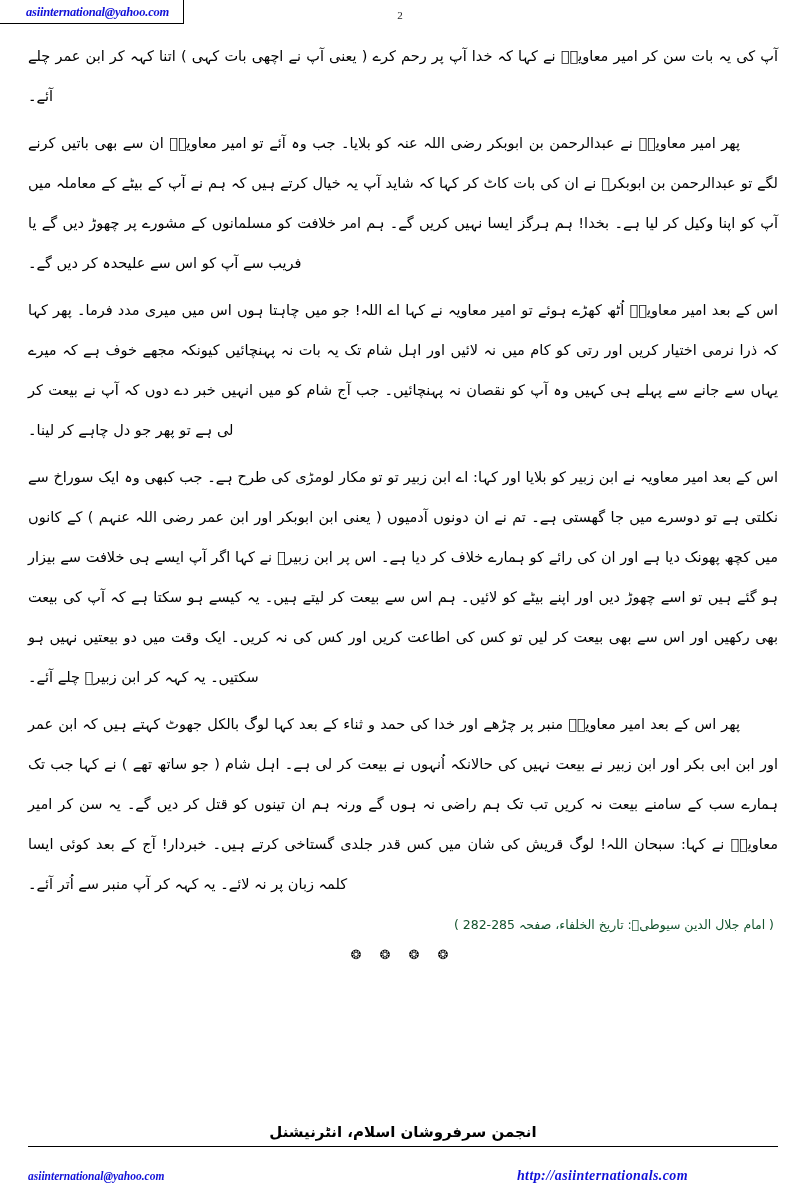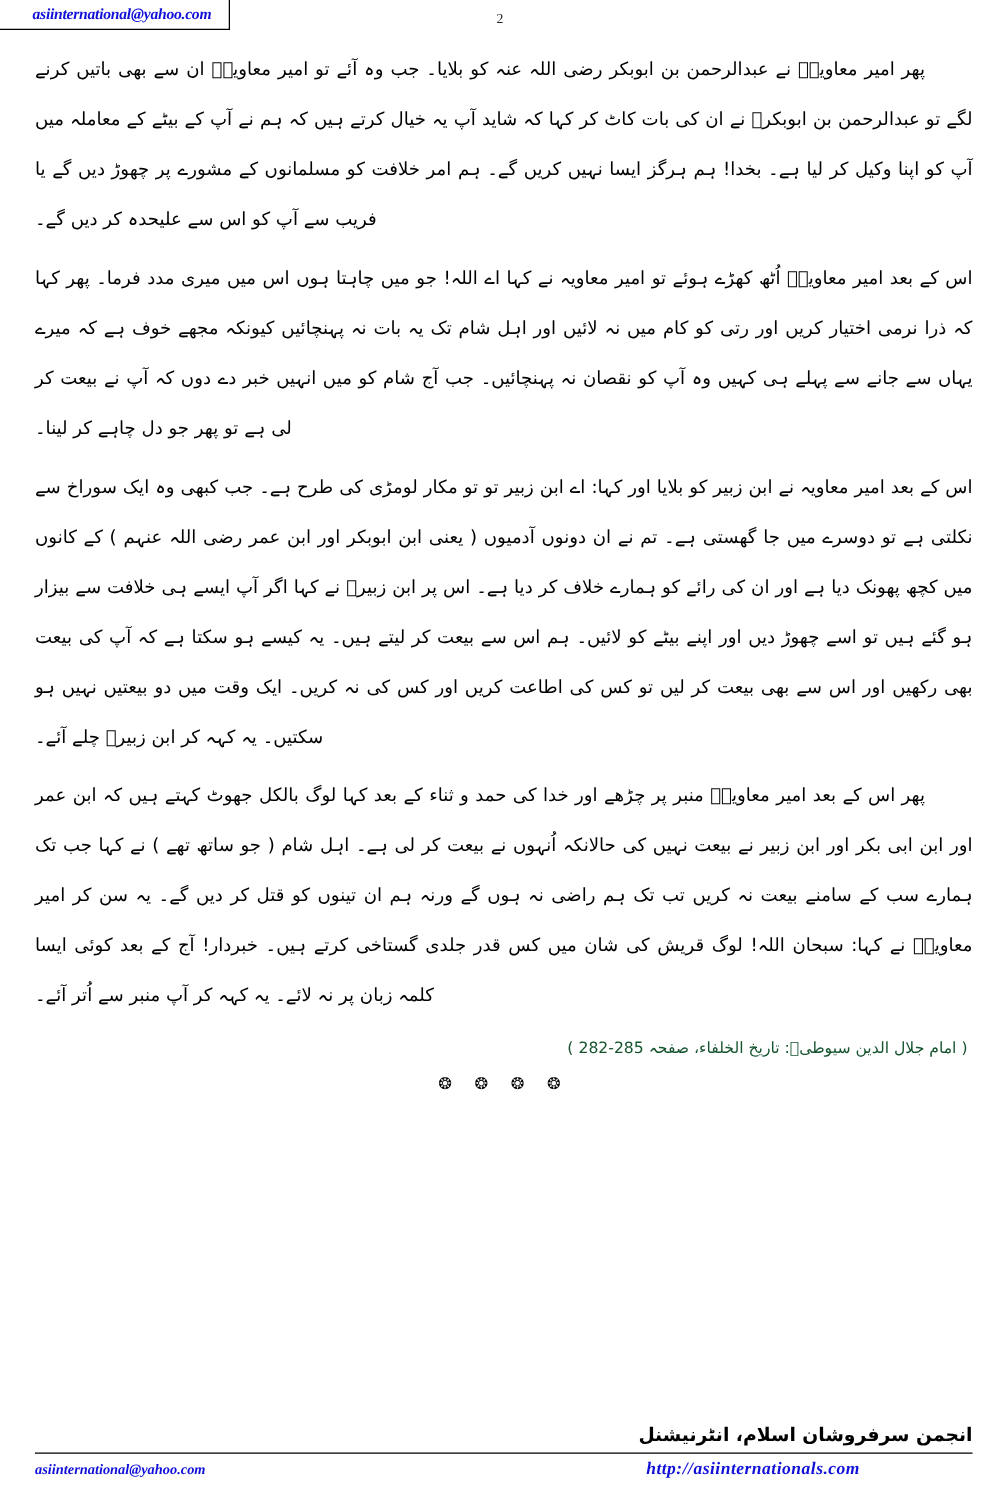--- a/index.html
+++ b/index.html
@@ -110,20 +110,21 @@
   }
 
   
   .footer {
     position: absolute;
     left: 28px;
     right: 22px;
     bottom: 16px;
   }
   .footer-org {
+    text-align: center;
     direction: rtl;
     font-family: "DejaVu Sans", "Liberation Sans", sans-serif;
     font-weight: bold;
     font-size: 15px;
     line-height: 22px;
     color: #000;
     margin-bottom: 3px;
   }
   .footer-rule {
     height: 0;
@@ -145,36 +146,38 @@
   }
   .footer-url {
     color: #1010d8;
     font-style: italic;
     font-weight: bold;
     font-size: 14px;
     font-family: "Liberation Serif", "DejaVu Serif", serif;
     white-space: nowrap;
     margin-right: 90px;
     letter-spacing: 0.4px;
+    margin-top: 16px;
   }
 </style>
 </head>
 <body>
 
 <div class="page">
 
   <div class="header-band">
     <div class="header-email-box">
       <span class="header-email">asiinternational@yahoo.com</span>
     </div>
     <div class="page-number">2</div>
   </div>
 
   <div class="body-area">
 
+    <p class="para">آپ کی یہ بات سن کر امیر معاویہؓ نے کہا کہ خدا آپ پر رحم کرے ( یعنی آپ نے اچھی بات کہی ) اتنا کہہ کر ابن عمر چلے آئے۔</p>
 
     <p class="para indent">پھر امیر معاویہؓ نے عبدالرحمن بن ابوبکر رضی اللہ عنہ کو بلایا۔ جب وہ آئے تو امیر معاویہؓ ان سے بھی باتیں کرنے لگے تو عبدالرحمن بن ابوبکرؓ نے ان کی بات کاٹ کر کہا کہ شاید آپ یہ خیال کرتے ہیں کہ ہم نے آپ کے بیٹے کے معاملہ میں آپ کو اپنا وکیل کر لیا ہے۔ بخدا! ہم ہرگز ایسا نہیں کریں گے۔ ہم امر خلافت کو مسلمانوں کے مشورے پر چھوڑ دیں گے یا فریب سے آپ کو اس سے علیحدہ کر دیں گے۔</p>
 
     <p class="para">اس کے بعد امیر معاویہؓ اُٹھ کھڑے ہوئے تو امیر معاویہ نے کہا اے اللہ! جو میں چاہتا ہوں اس میں میری مدد فرما۔ پھر کہا کہ ذرا نرمی اختیار کریں اور رتی کو کام میں نہ لائیں اور اہل شام تک یہ بات نہ پہنچائیں کیونکہ مجھے خوف ہے کہ میرے یہاں سے جانے سے پہلے ہی کہیں وہ آپ کو نقصان نہ پہنچائیں۔ جب آج شام کو میں انہیں خبر دے دوں کہ آپ نے بیعت کر لی ہے تو پھر جو دل چاہے کر لینا۔</p>
 
     <p class="para">اس کے بعد امیر معاویہ نے ابن زبیر کو بلایا اور کہا: اے ابن زبیر تو تو مکار لومڑی کی طرح ہے۔ جب کبھی وہ ایک سوراخ سے نکلتی ہے تو دوسرے میں جا گھستی ہے۔ تم نے ان دونوں آدمیوں ( یعنی ابن ابوبکر اور ابن عمر رضی اللہ عنہم ) کے کانوں میں کچھ پھونک دیا ہے اور ان کی رائے کو ہمارے خلاف کر دیا ہے۔ اس پر ابن زبیرؓ نے کہا اگر آپ ایسے ہی خلافت سے بیزار ہو گئے ہیں تو اسے چھوڑ دیں اور اپنے بیٹے کو لائیں۔ ہم اس سے بیعت کر لیتے ہیں۔ یہ کیسے ہو سکتا ہے کہ آپ کی بیعت بھی رکھیں اور اس سے بھی بیعت کر لیں تو کس کی اطاعت کریں اور کس کی نہ کریں۔ ایک وقت میں دو بیعتیں نہیں ہو سکتیں۔ یہ کہہ کر ابن زبیرؓ چلے آئے۔</p>
 
     <p class="para indent">پھر اس کے بعد امیر معاویہؓ منبر پر چڑھے اور خدا کی حمد و ثناء کے بعد کہا لوگ بالکل جھوٹ کہتے ہیں کہ ابن عمر اور ابن ابی بکر اور ابن زبیر نے بیعت نہیں کی حالانکہ اُنہوں نے بیعت کر لی ہے۔ اہل شام ( جو ساتھ تھے ) نے کہا جب تک ہمارے سب کے سامنے بیعت نہ کریں تب تک ہم راضی نہ ہوں گے ورنہ ہم ان تینوں کو قتل کر دیں گے۔ یہ سن کر امیر معاویہؓ نے کہا: سبحان اللہ! لوگ قریش کی شان میں کس قدر جلدی گستاخی کرتے ہیں۔ خبردار! آج کے بعد کوئی ایسا کلمہ زبان پر نہ لائے۔ یہ کہہ کر آپ منبر سے اُتر آئے۔</p>
 
 

